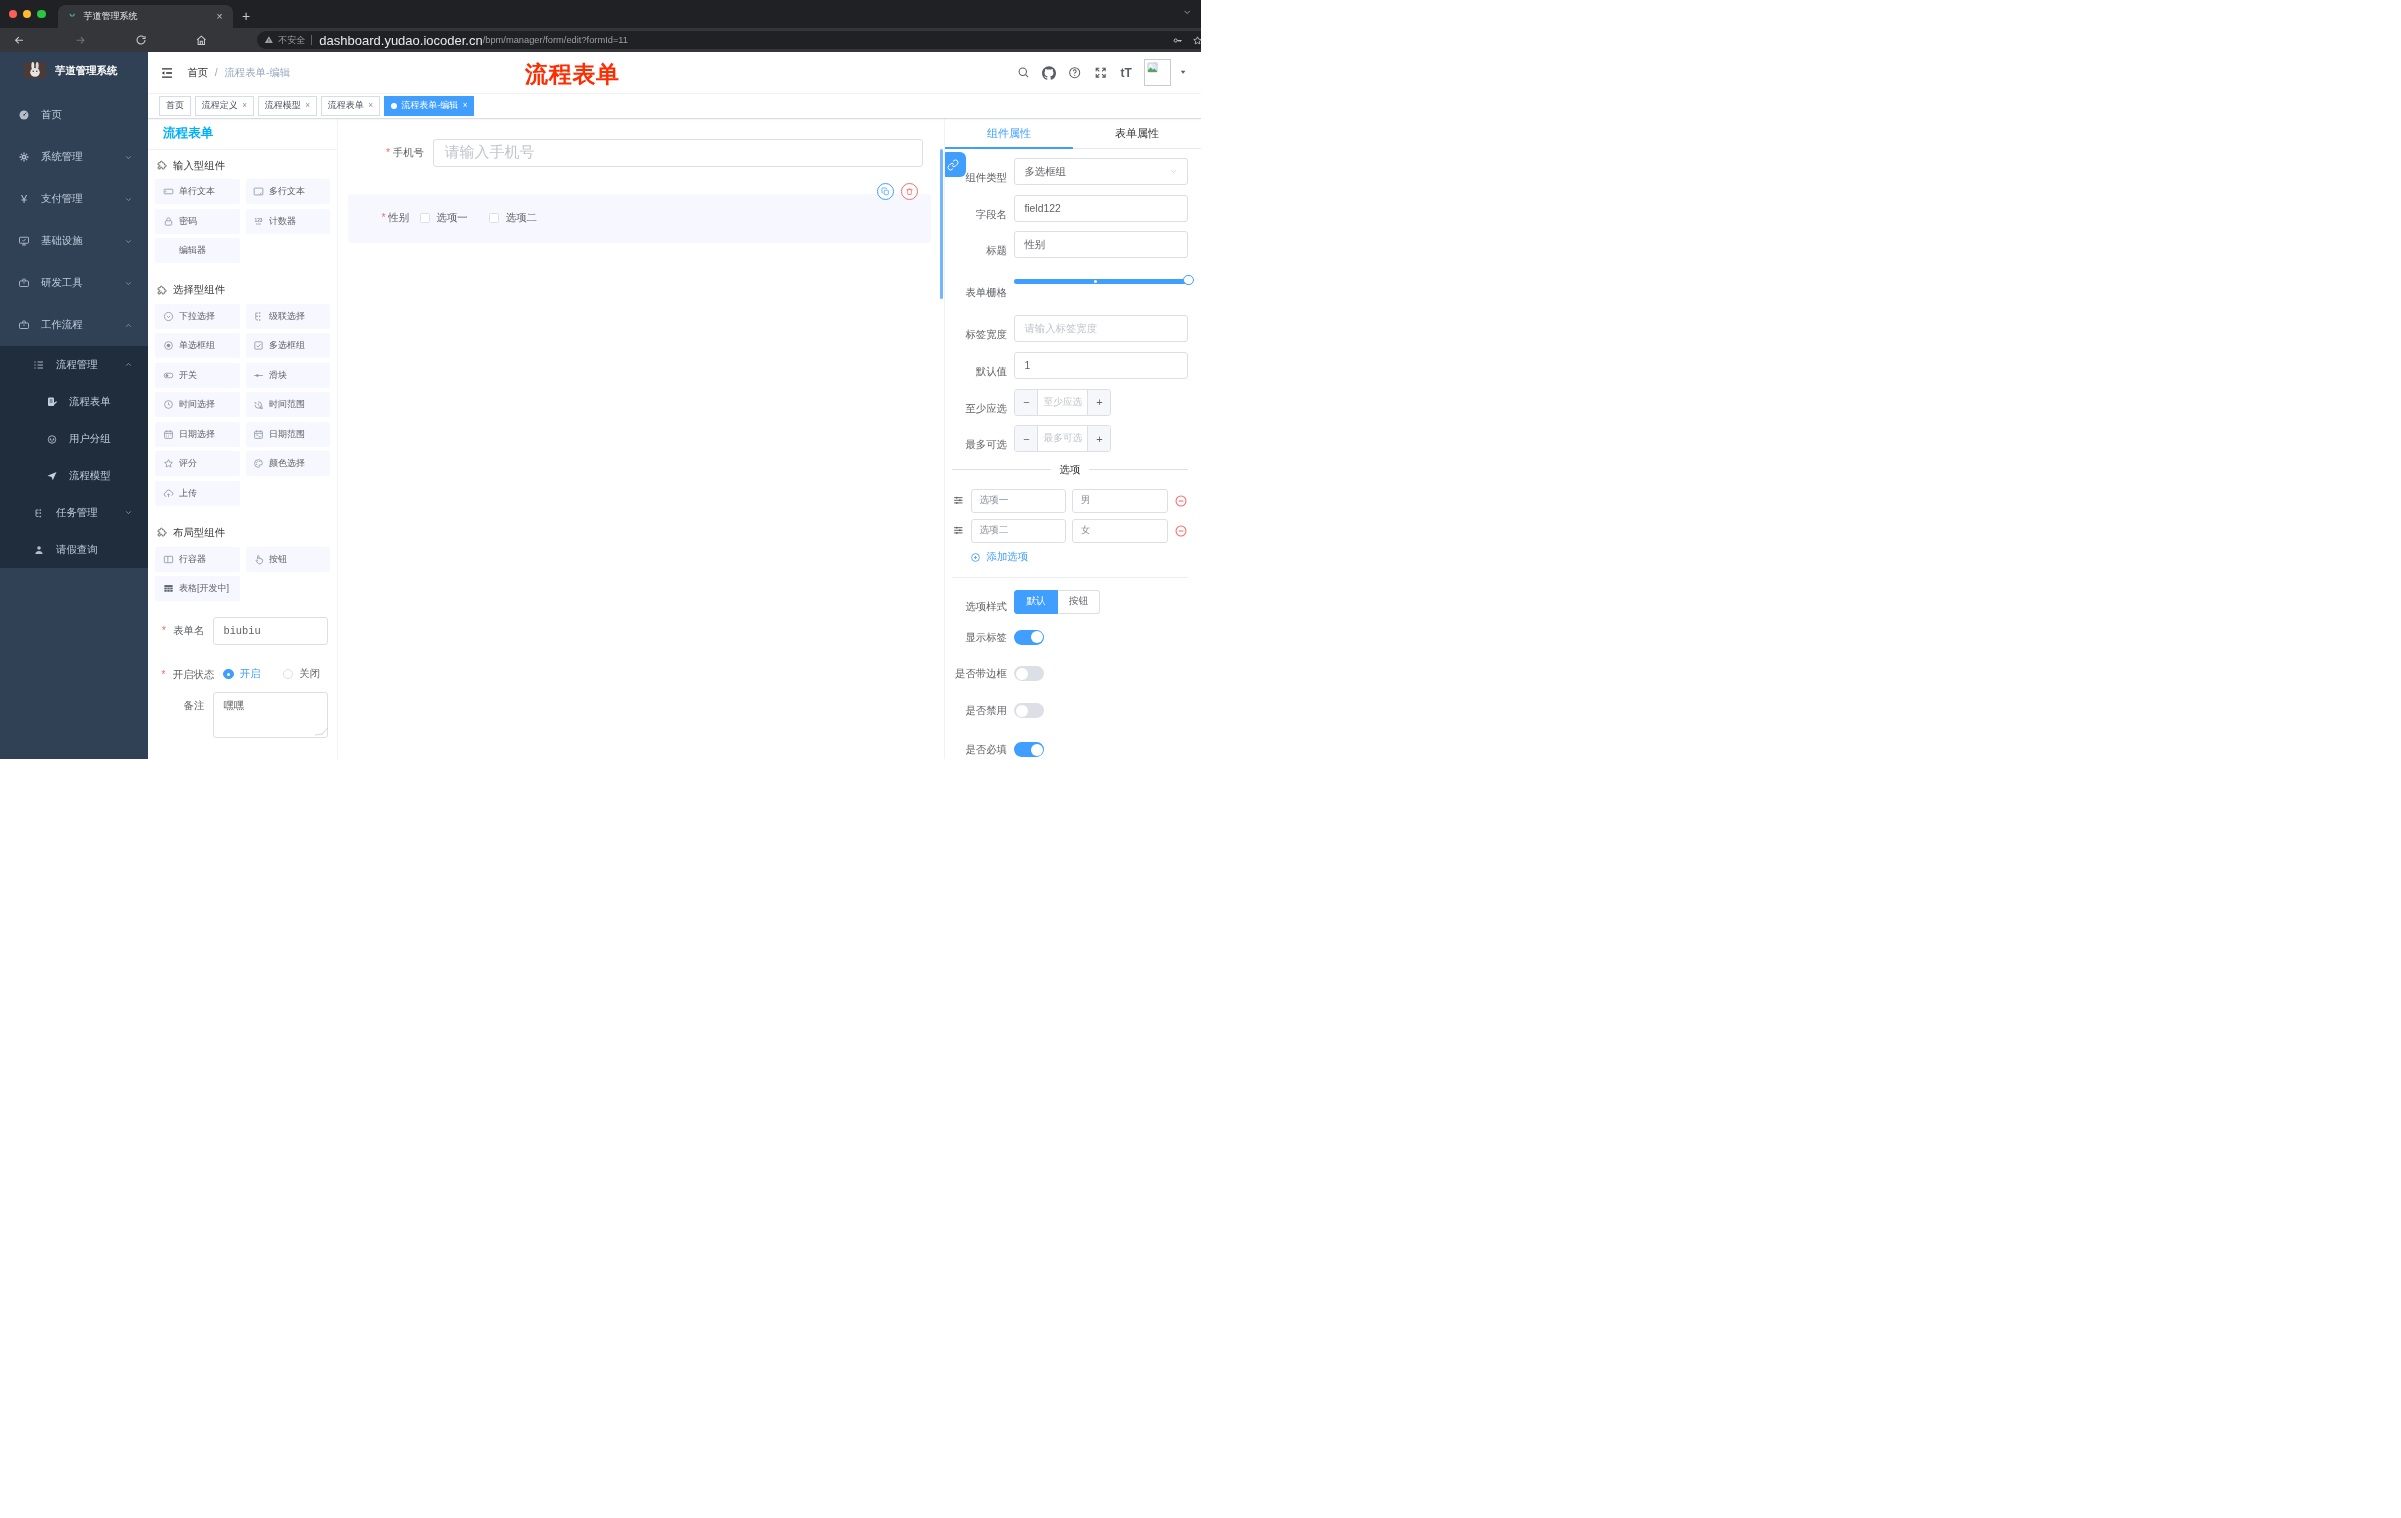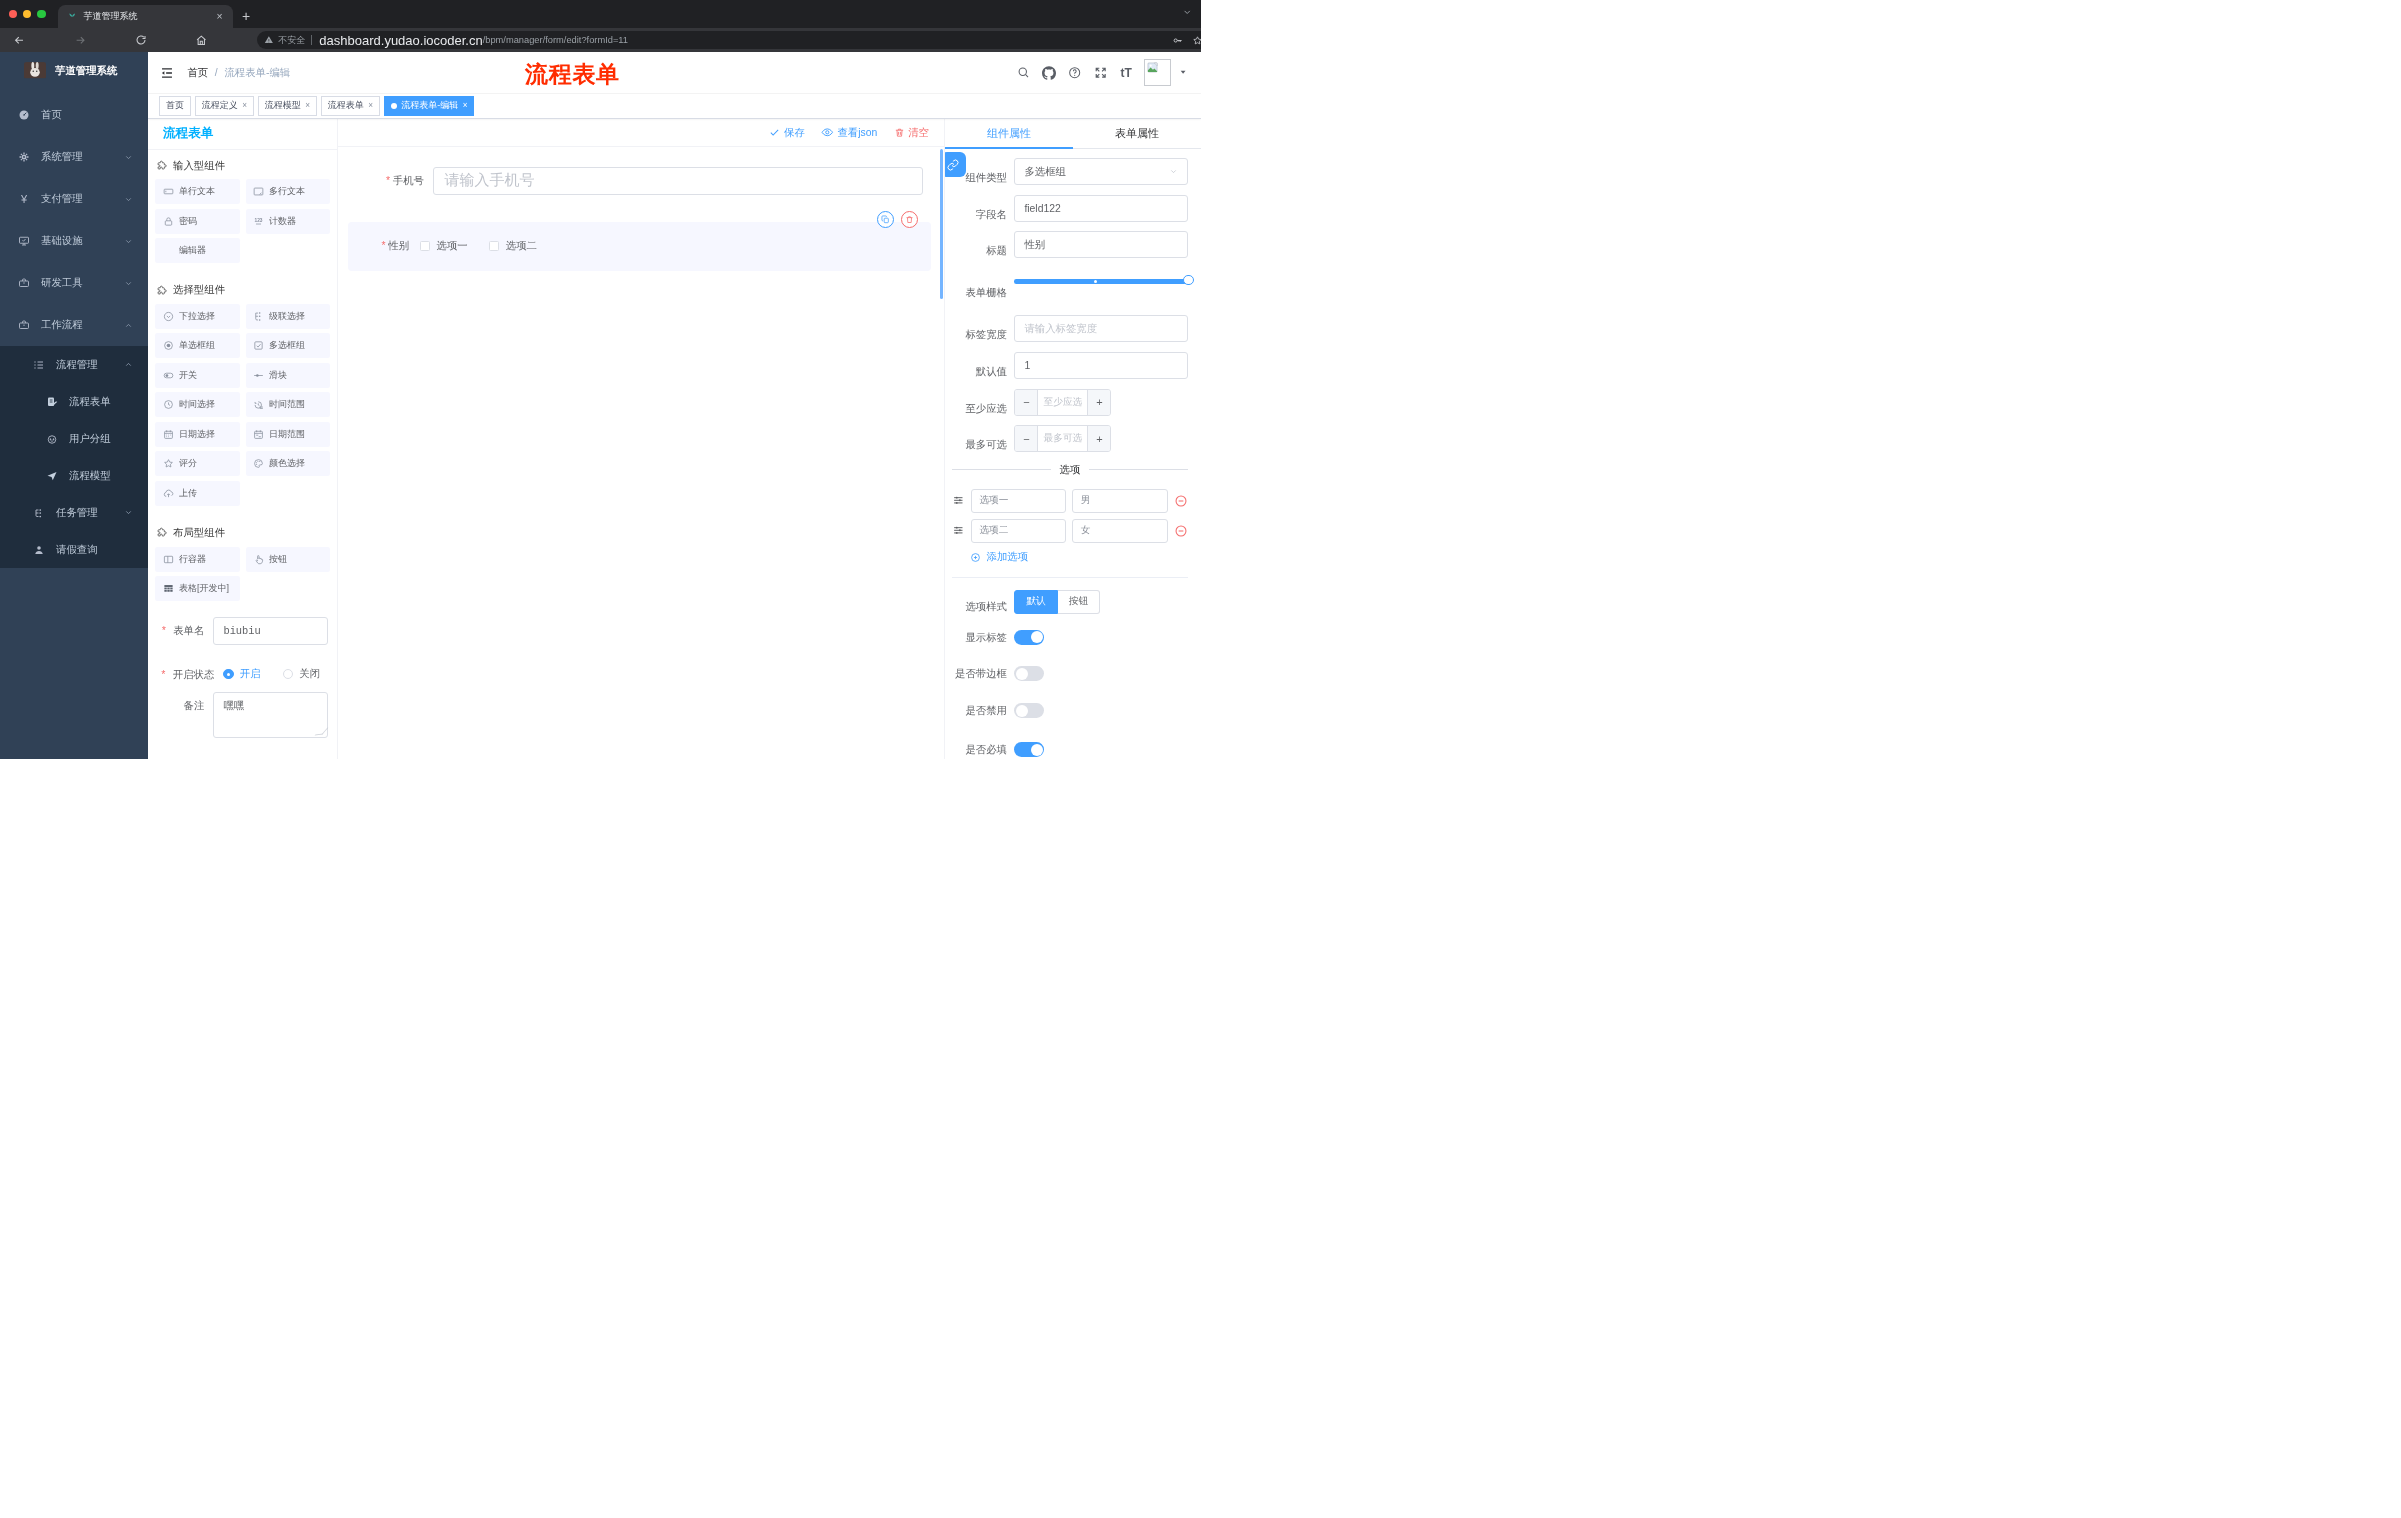--- a/index.html
+++ b/index.html
@@ -780,41 +780,20 @@
                 <span class="pf-lab">备注</span>
                 <span class="pf-ctl">
                     <span class="tin tarea">嘿嘿</span>
                   </span>
               </div>
             </div>
           </div>
         </div>
 
         <div class="canvas">
-          <div class="cv-toolbar">
-            <span class="cv-btn">
-              <svg width="11" height="11" viewBox="0 0 24 24" fill="none" stroke="currentColor" stroke-width="2.2">
-                  <path d="M4 12.5l5 5L20 6.5"></path>
-                </svg>
-              <span>保存</span>
-              </span>
-            <span class="cv-btn">
-              <svg width="12.6" height="12.6" viewBox="0 0 24 24" fill="none" stroke="currentColor" stroke-width="1.8">
-                  <path d="M2 12s3.8-6.5 10-6.5S22 12 22 12s-3.8 6.5-10 6.5S2 12 2 12z"></path>
-                  <circle cx="12" cy="12" r="3"></circle>
-                </svg>
-              <span>查看json</span>
-              </span>
-            <span class="cv-btn danger">
-              <svg width="11" height="11" viewBox="0 0 24 24" fill="none" stroke="currentColor" stroke-width="1.8">
-                  <path d="M4 7h16M9.5 7V4.8h5V7M6.5 7l1 13h9l1-13M10 10.5v6.5M14 10.5v6.5"></path>
-                </svg>
-              <span>清空</span>
-              </span>
-          </div>
 
           <div class="phone-row">
             <span class="phone-lab req">手机号</span>
             <span class="phone-in">请输入手机号</span>
           </div>
 
           <div class="gcard">
             <span class="glab req">性别</span>
             <span class="chk-item">
                 <span class="chk"></span>

